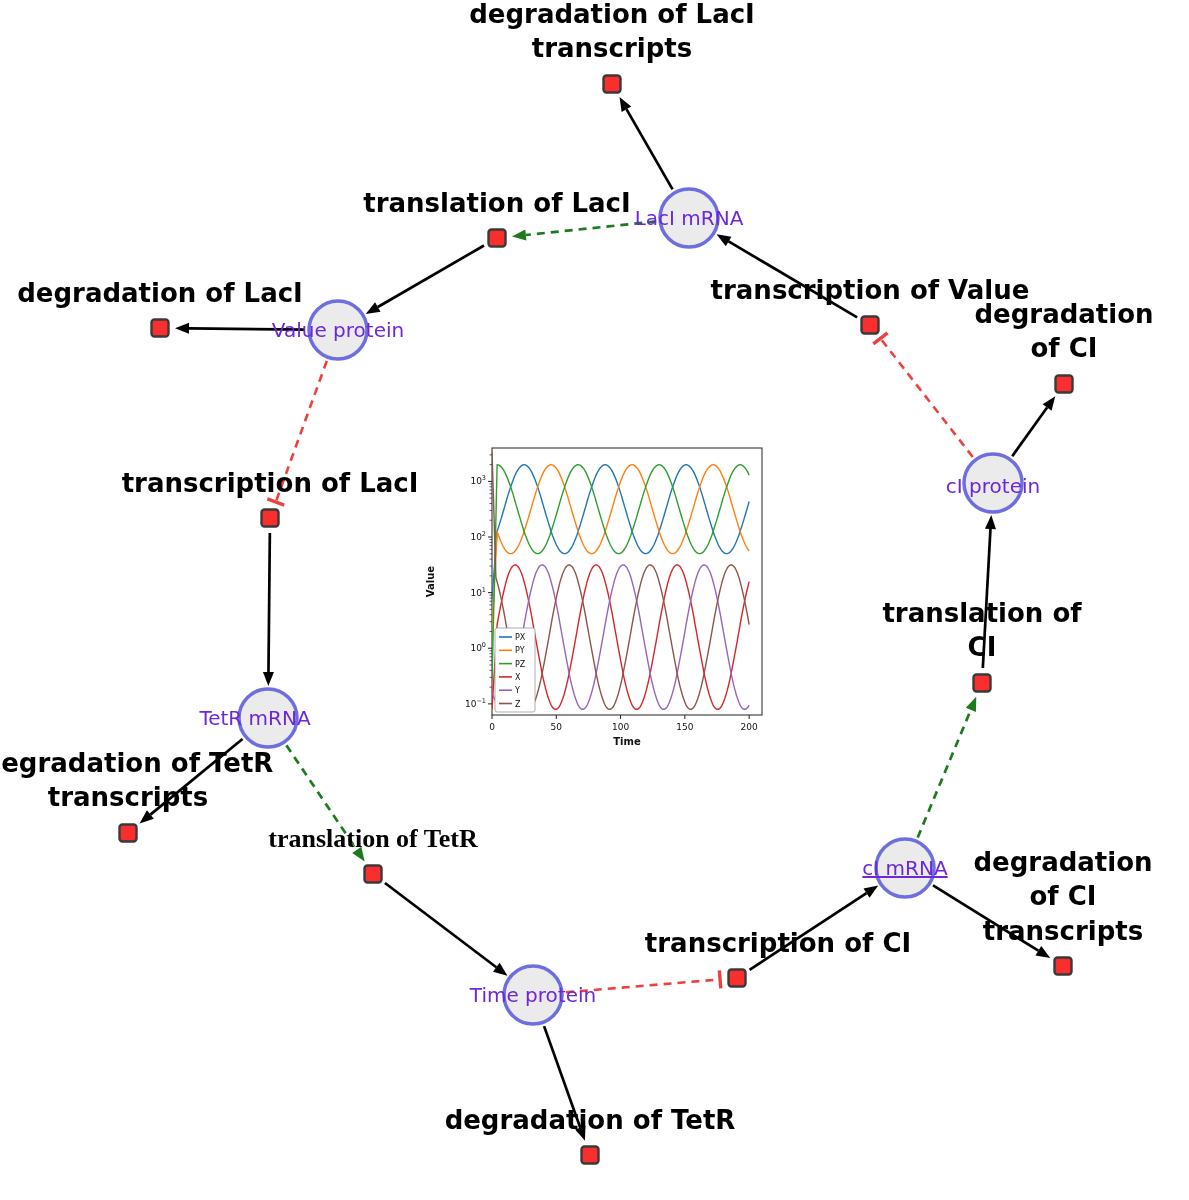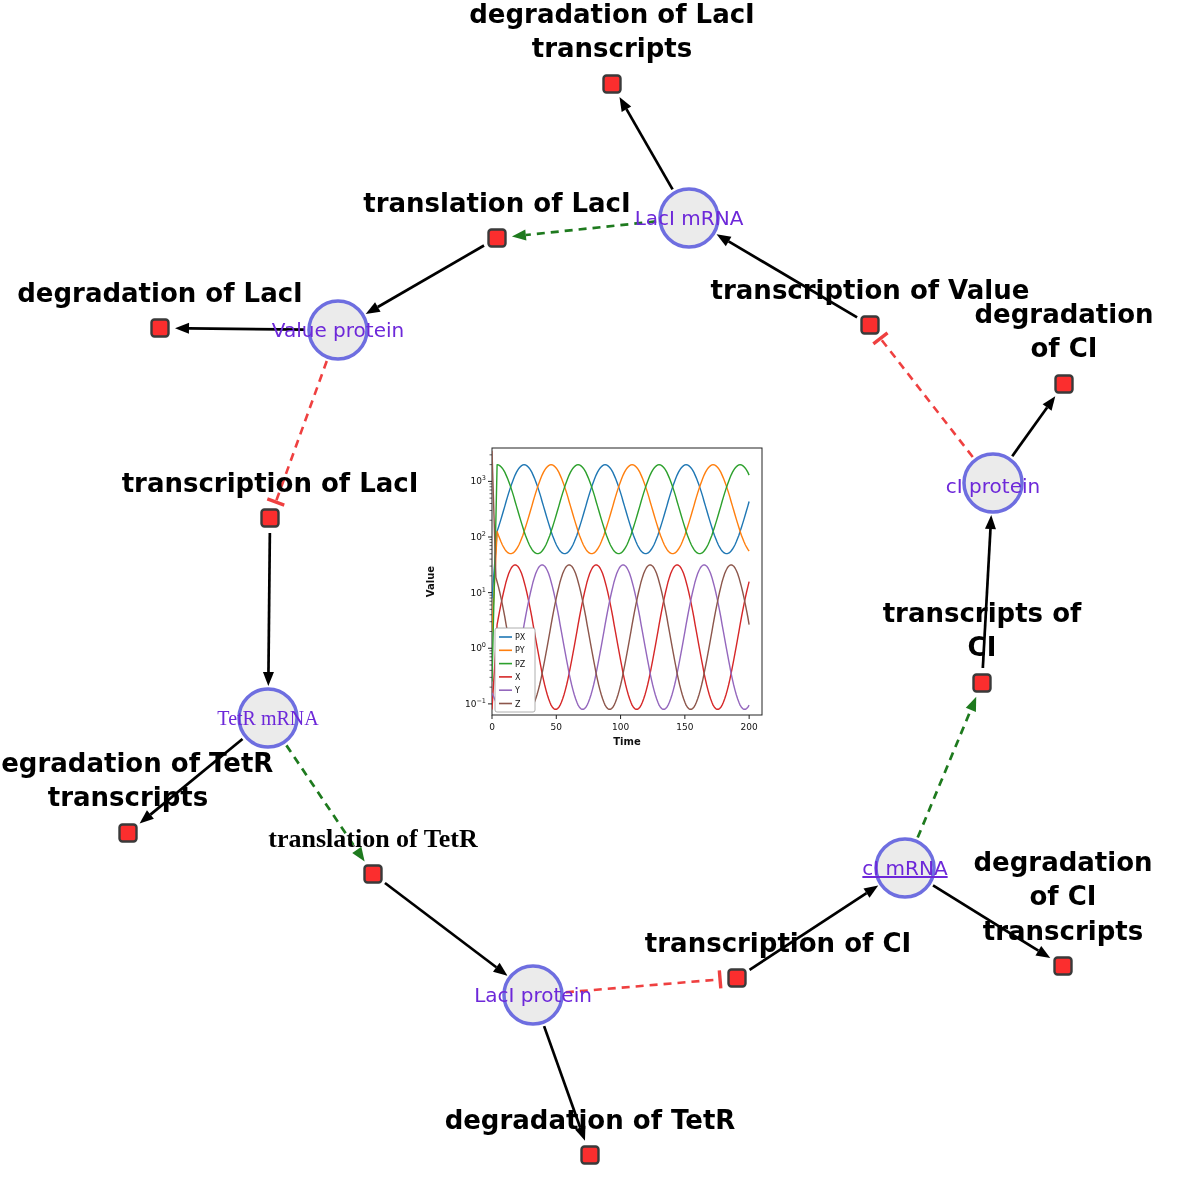--- a/index.html
+++ b/index.html
@@ -114,34 +114,34 @@
       <rect x="364.5" y="865.5" width="17" height="17" rx="3" fill="#fb2e2e" stroke="#3a3a3a" stroke-width="2.4"></rect>
       <rect x="973.5" y="674.5" width="17" height="17" rx="3" fill="#fb2e2e" stroke="#3a3a3a" stroke-width="2.4"></rect>
       <rect x="728.5" y="969.5" width="17" height="17" rx="3" fill="#fb2e2e" stroke="#3a3a3a" stroke-width="2.4"></rect>
       <rect x="1054.5" y="957.5" width="17" height="17" rx="3" fill="#fb2e2e" stroke="#3a3a3a" stroke-width="2.4"></rect>
       <rect x="581.5" y="1146.5" width="17" height="17" rx="3" fill="#fb2e2e" stroke="#3a3a3a" stroke-width="2.4"></rect>
     </svg>
   <div id="labels-layer">
       <div class="sp-label" style="left: 689px; top: 218px;">LacI mRNA</div>
       <div class="sp-label" style="left: 338px; top: 330px;">Value protein</div>
       <div class="sp-label" style="left: 993px; top: 486px;">cI protein</div>
-      <div class="sp-label" style="left: 268px; top: 718px; font-family: Liberation Serif, serif;">TetR mRNA</div>
+      <div class="sp-label" style="left: 255px; top: 718px;">TetR mRNA</div>
       <div class="sp-label" style="left: 905px; top: 868px; text-decoration: underline;">cI mRNA</div>
-      <div class="sp-label" style="left: 533px; top: 995px;">LacI protein</div>
+      <div class="sp-label" style="left: 533px; top: 995px;">Time protein</div>
       <div class="rx-label" style="left: 612px; top: 66px;">degradation of LacI
 transcripts</div>
       <div class="rx-label" style="left: 497px; top: 220px;">translation of LacI</div>
       <div class="rx-label" style="left: 870px; top: 307px;">transcription of Value</div>
       <div class="rx-label" style="left: 160px; top: 310px;">degradation of LacI</div>
       <div class="rx-label" style="left: 1064px; top: 366px;">degradation of CI</div>
       <div class="rx-label" style="left: 270px; top: 500px;">transcription of LacI</div>
       <div class="rx-label" style="left: 128px; top: 815px;">degradation of TetR
 transcripts</div>
       <div class="rx-label" style="left: 373px; top: 856px; font-family: Liberation Serif, serif;">translation of TetR</div>
-      <div class="rx-label" style="left: 982px; top: 665px;">transcripts of CI</div>
+      <div class="rx-label" style="left: 982px; top: 665px;">translation of CI</div>
       <div class="rx-label" style="left: 737px; top: 960px; margin-left: 41px;">transcription of CI</div>
       <div class="rx-label" style="left: 1063px; top: 948px;">degradation of CI
 transcripts</div>
       <div class="rx-label" style="left: 590px; top: 1137px;">degradation of TetR</div>
     </div>
   <div id="chart-panel">
     <svg id="chart-svg" width="350" height="322">
         <defs>
           <clipPath id="plotclip">
             <rect x="72" y="10" width="270" height="267"></rect>

